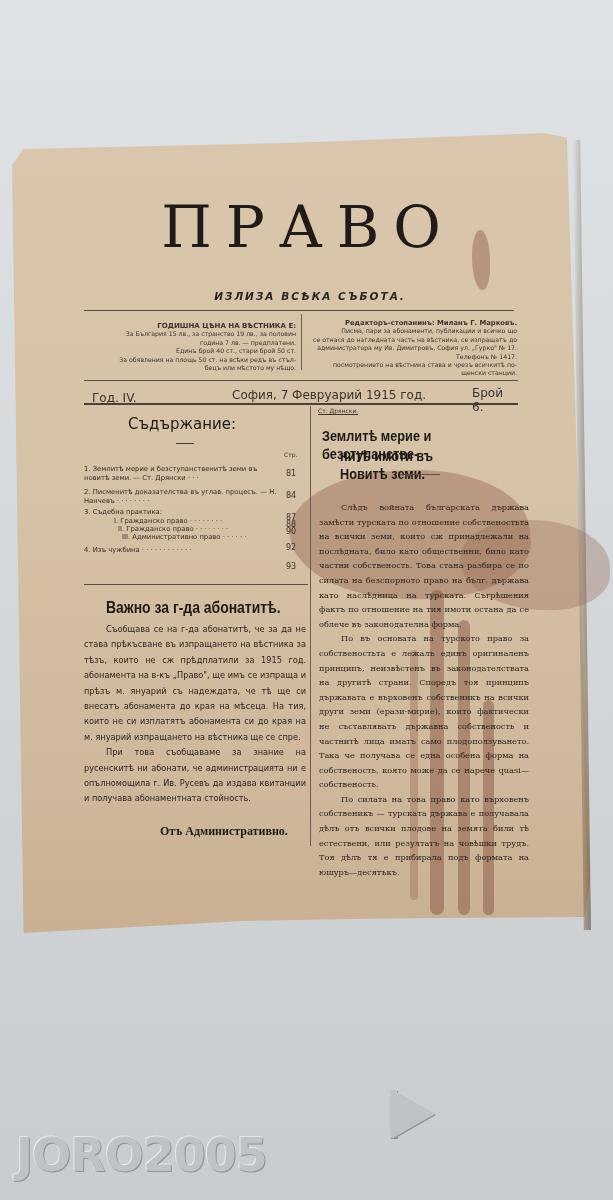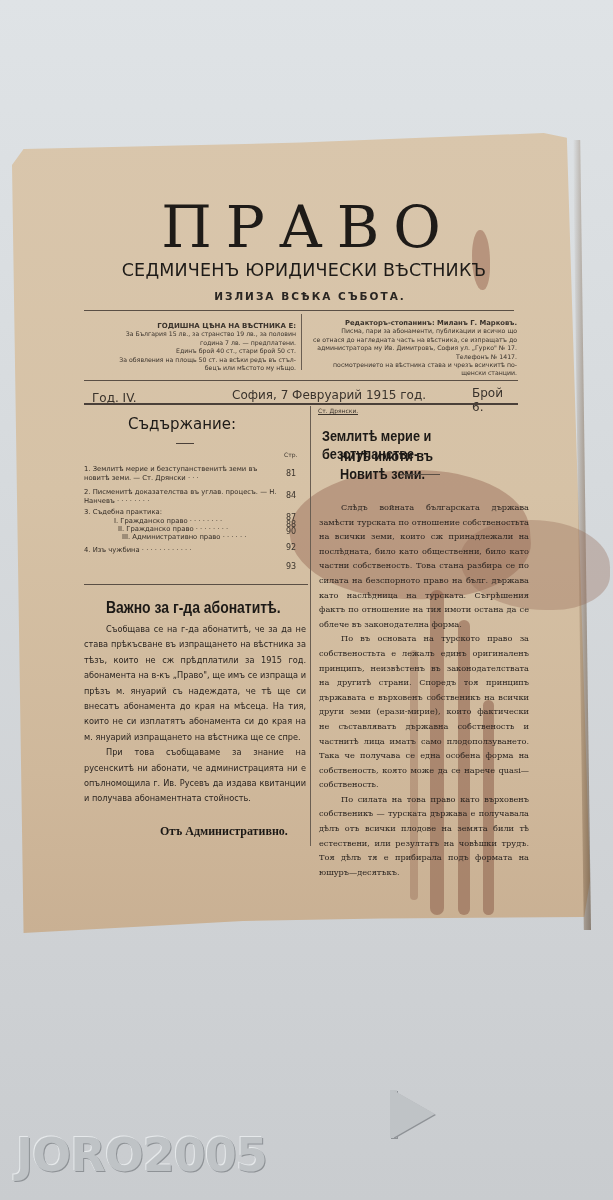--- a/index.html
+++ b/index.html
@@ -14,21 +14,21 @@
          background:linear-gradient(90deg,rgba(120,95,70,0) 0%,rgba(120,95,70,.45) 60%,rgba(90,70,50,.6) 100%);
          clip-path:polygon(0 0,40% 0,100% 100%,60% 100%);}
   .stain{position:absolute;border-radius:45% 55% 40% 60%;background:rgba(150,105,85,.45);}
   .drip{position:absolute;width:14px;border-radius:7px;background:rgba(140,95,75,.55);}
   .content{position:absolute;left:0;top:0;width:499px;height:1200px;}
   .masthead-title{position:absolute;left:138px;top:198px;width:340px;text-align:center;
          font-family:"DejaVu Serif",serif;font-size:58px;letter-spacing:14px;color:#1e1b18;font-weight:400;line-height:1;}
   .masthead-sub{position:absolute;left:84px;top:262px;width:440px;text-align:center;
          font-family:"DejaVu Sans",sans-serif;font-size:17.5px;color:#1e1b18;letter-spacing:.2px;line-height:1;}
   .masthead-tag{position:absolute;left:200px;top:290px;width:220px;text-align:center;
-         font-family:"DejaVu Sans",sans-serif;font-size:10.5px;font-weight:bold;letter-spacing:2px;color:#2a2622;}
+         font-family:"DejaVu Sans",sans-serif;font-size:10.5px;font-weight:bold;letter-spacing:2px;color:#2a2622;font-style:italic;}
   .rule{position:absolute;height:0;border-top:1px solid #5a4f45;}
   .rule.thick{border-top:2px solid #4a4039;}
   .vrule{position:absolute;width:0;border-left:1px solid #6a5e52;}
   .tiny{font-family:"DejaVu Sans",sans-serif;font-size:6.2px;line-height:8.4px;color:#3a332c;text-align:right;position:absolute;}
   .dateline{position:absolute;font-family:"DejaVu Sans",sans-serif;font-size:12px;color:#3a332c;}
   .toc-title{position:absolute;left:128px;top:415px;font-family:"DejaVu Sans",sans-serif;font-size:15px;color:#1e1b18;}
   .toc-dash{position:absolute;left:176px;top:443px;width:18px;border-top:1px solid #4a4039;}
   .toc-str{position:absolute;left:284px;top:451px;font-family:"DejaVu Sans",sans-serif;font-size:6px;color:#3a332c;}
   .toc-item{position:absolute;left:84px;width:194px;font-family:"DejaVu Sans",sans-serif;font-size:6.8px;line-height:9px;color:#332c26;}
   .toc-page{position:absolute;left:286px;font-family:"DejaVu Sans",sans-serif;font-size:8px;color:#3a332c;}
@@ -53,21 +53,20 @@
 <div class="stain" style="left:460px;top:520px;width:150px;height:90px;background:rgba(150,105,85,.35);"></div>
 <div class="stain" style="left:472px;top:230px;width:18px;height:60px;background:rgba(150,100,80,.5);"></div>
 <div class="drip" style="left:430px;top:590px;height:325px;"></div>
 <div class="drip" style="left:458px;top:620px;height:295px;width:12px;"></div>
 <div class="drip" style="left:483px;top:700px;height:215px;width:11px;"></div>
 <div class="drip" style="left:410px;top:650px;height:250px;width:8px;background:rgba(140,95,75,.35);"></div>
 
 <div class="content">
 
   <div class="masthead-title">ПРАВО</div>
-  <div class="masthead-sub">СЕДМИЧЕНЪ ЮРИДИЧЕСКИ ВѢСТНИКЪ</div>
   <div class="masthead-tag">ИЗЛИЗА ВСѢКА СЪБОТА.</div>
 
   <div class="rule" style="left:84px;top:310px;width:430px;"></div>
   <div class="vrule" style="left:301px;top:314px;height:56px;"></div>
 
   <div class="tiny" style="left:84px;top:322px;width:212px;">
     <div style="font-size:7px;font-weight:bold;">ГОДИШНА ЦѢНА НА ВѢСТНИКА Е:</div>
     <div>За България 15 лв., за странство 19 лв., за половин</div>
     <div>година 7 лв. — предплатени.</div>
     <div>Единъ брой 40 ст., стари брой 50 ст.</div>

